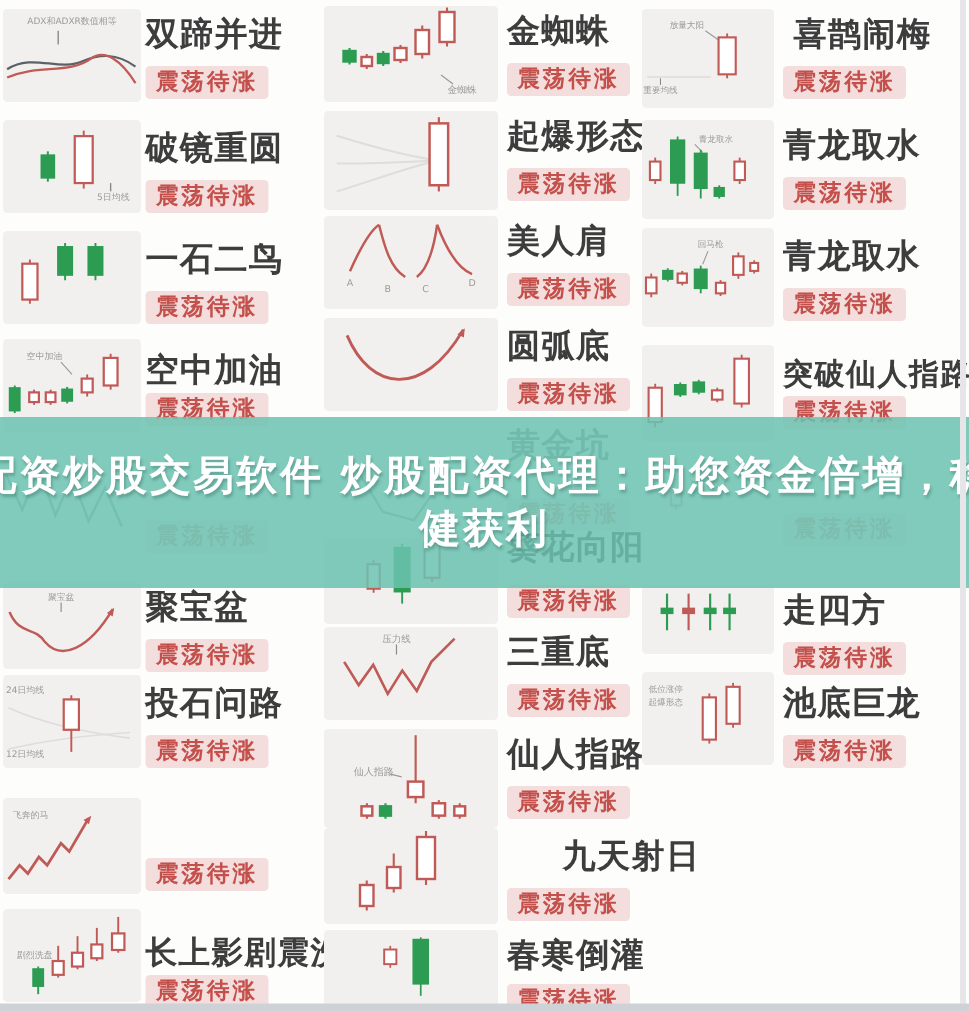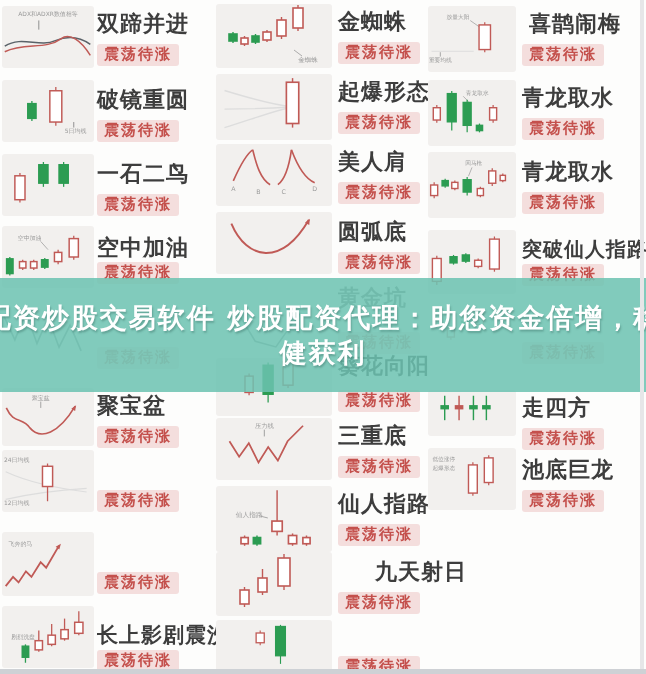--- a/index.html
+++ b/index.html
@@ -115,20 +115,21 @@
     <div class="thumb" style="left: 2px; top: 450px; width: 92px; height: 62px;">
       <svg viewBox="0 0 100 64" preserveAspectRatio="xMidYMid meet">
         <text class="cap" x="16" y="11" text-anchor="middle">24日均线</text>
         <text class="cap" x="16" y="58" text-anchor="middle">12日均线</text>
         <path d="M4,22 C30,34 60,40 92,44" fill="none" stroke="#ddd" stroke-width="1.2"></path>
         <path d="M4,52 C30,46 60,42 92,40" fill="none" stroke="#ddd" stroke-width="1.2"></path>
         <line x1="49.5" y1="13" x2="49.5" y2="54" stroke="#c05a56" stroke-width="1.4"></line>
         <rect x="44" y="16" width="11" height="22" fill="#ffffff" stroke="#c05a56" stroke-width="1.6"></rect>
       </svg>
     </div>
+    <div class="pname" style="left: 97px; top: 458px;">投石问路</div>
     <div class="badge" style="left: 97px; top: 490px;">震荡待涨</div>
     <div class="thumb" style="left: 2px; top: 532px; width: 92px; height: 64px;">
       <svg viewBox="0 0 100 64" preserveAspectRatio="xMidYMid meet">
         <text class="cap" x="20" y="12" text-anchor="middle">飞奔的马</text>
         <polyline points="4,56 12,46 18,52 26,40 32,46 42,30 48,36 62,12" fill="none" stroke="#c05a56" stroke-width="2"></polyline>
         <path d="M0,0 L-6,2.5 L-6,-2.5 Z" fill="#c05a56" transform="translate(64,10) rotate(-52)"></path>
       </svg>
     </div>
     <div class="badge" style="left: 97px; top: 572px;">震荡待涨</div>
     <div class="thumb" style="left: 2px; top: 606px; width: 92px; height: 62px;">
@@ -261,20 +262,21 @@
     <div class="pname" style="left: 338px; top: 560px; margin-left: 37px;">九天射日</div>
     <div class="badge" style="left: 338px; top: 592px;">震荡待涨</div>
     <div class="thumb" style="left: 216px; top: 620px; width: 116px; height: 52px;">
       <svg viewBox="0 0 100 64" preserveAspectRatio="xMidYMid meet">
         <line x1="33" y1="13" x2="33" y2="31" stroke="#c05a56" stroke-width="1.4"></line>
         <rect x="28" y="16" width="10" height="12" fill="#ffffff" stroke="#c05a56" stroke-width="1.6"></rect>
         <line x1="58" y1="6" x2="58" y2="54" stroke="#2c9c52" stroke-width="1.4"></line>
         <rect x="52" y="8" width="12" height="36" fill="#2c9c52" stroke="#2c9c52" stroke-width="1.6"></rect>
       </svg>
     </div>
+    <div class="pname" style="left: 338px; top: 626px;">春寒倒灌</div>
     <div class="badge" style="left: 338px; top: 656px;">震荡待涨</div>
     <div class="thumb" style="left: 428px; top: 6px; width: 88px; height: 66px;">
       <svg viewBox="0 0 100 64" preserveAspectRatio="xMidYMid meet">
         <text class="cap" x="34" y="9" text-anchor="middle">放量大阳</text>
         <line x1="48" y1="11" x2="58" y2="18" stroke="#999" stroke-width="0.8"></line>
         <text class="cap" x="14" y="58" text-anchor="middle">重要均线</text>
         <line x1="14" y1="47" x2="14" y2="52" stroke="#888" stroke-width="0.8"></line>
         <line x1="4" y1="46" x2="52" y2="46" stroke="#ddd" stroke-width="1.2"></line>
         <line x1="64.5" y1="13" x2="64.5" y2="47" stroke="#c05a56" stroke-width="1.4"></line>
         <rect x="58" y="16" width="13" height="28" fill="#ffffff" stroke="#c05a56" stroke-width="1.6"></rect>

